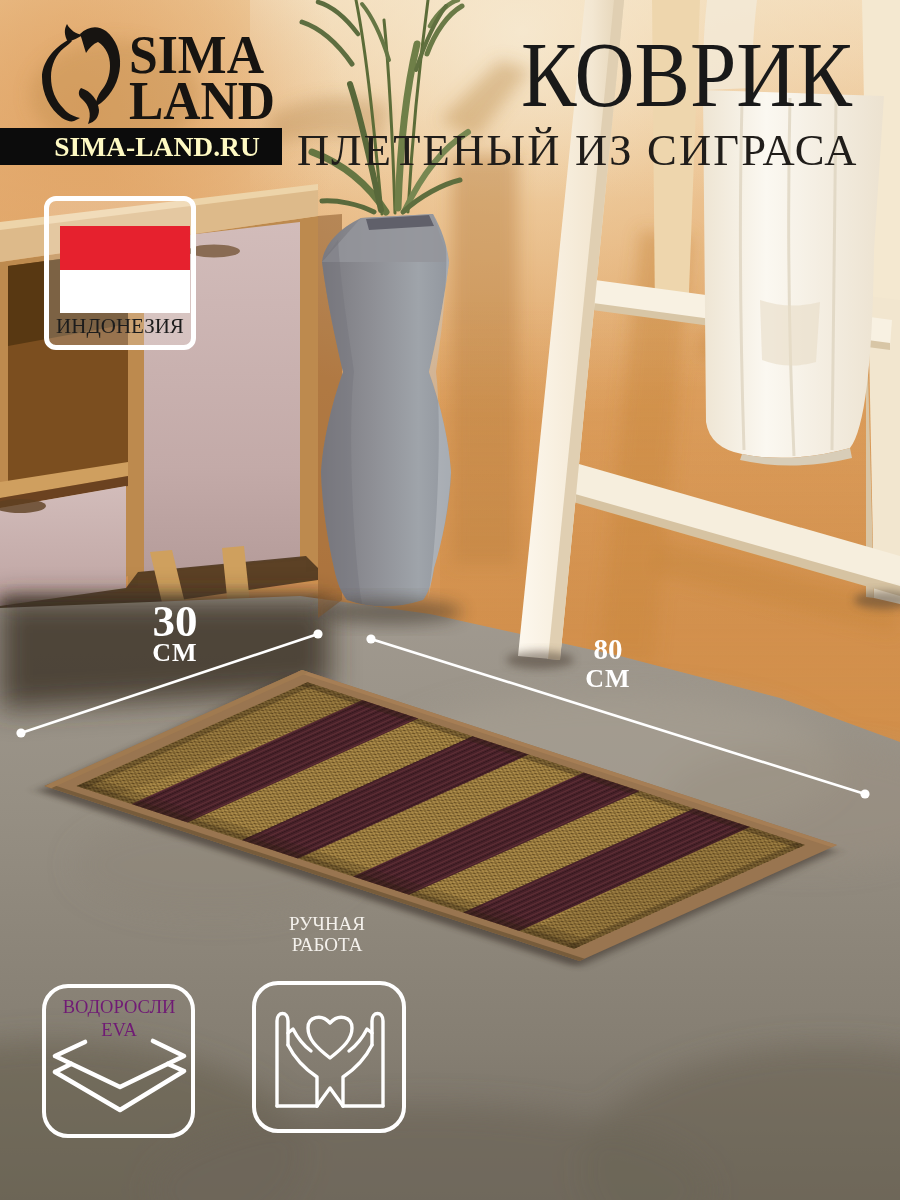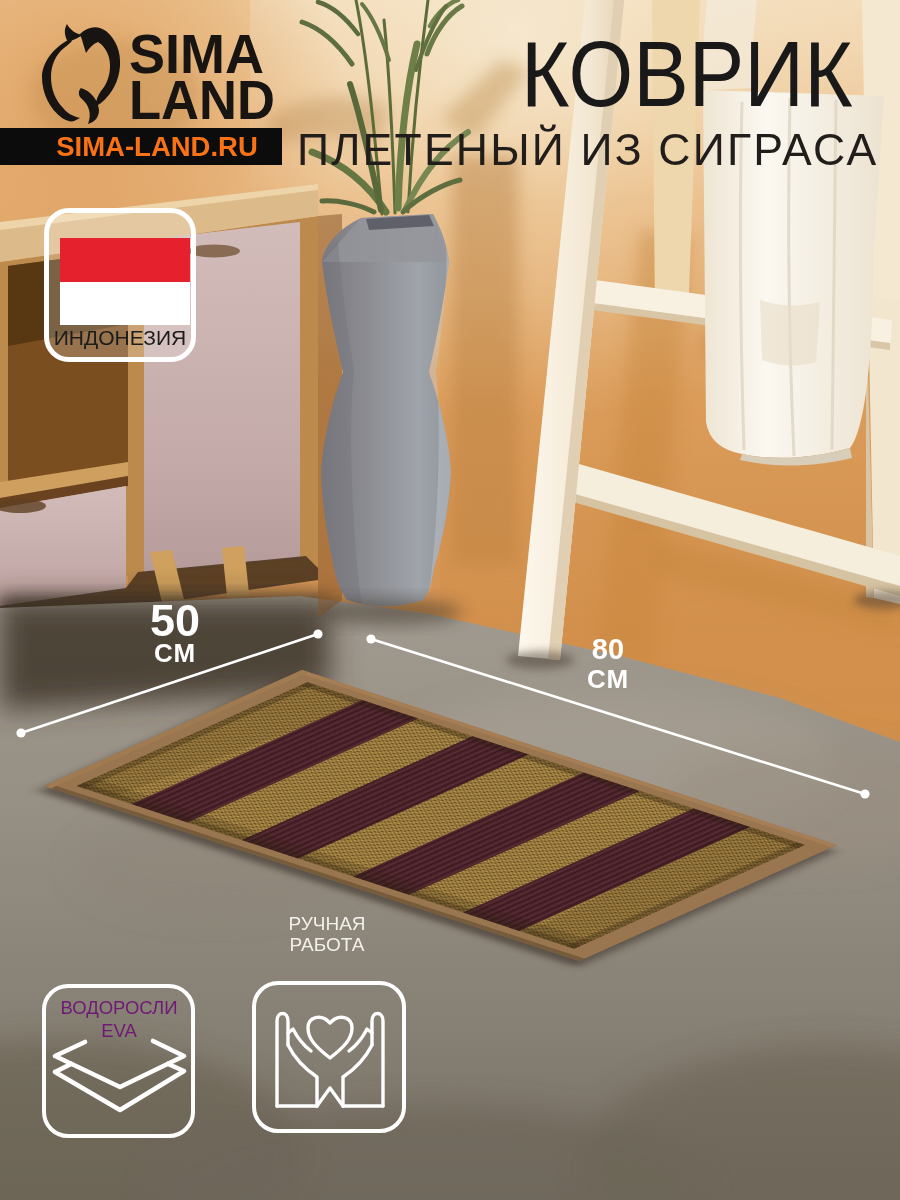--- a/index.html
+++ b/index.html
@@ -1,14 +1,14 @@
 <!DOCTYPE html>
 <html><head><meta charset="utf-8"><style>
 html,body{margin:0;padding:0}
-#stage{position:relative;width:900px;height:1200px;overflow:hidden;font-family:Liberation Sans, sans-serif;background:#d79a56}
+#stage{position:relative;width:900px;height:1200px;overflow:hidden;font-family:Liberation Serif, serif;background:#d79a56}
 .abs{position:absolute}
 </style></head>
 <body>
 <div id="stage">
 <svg class="abs" style="left:0px;top:0px" width="900" height="1200" viewBox="0 0 900 1200">
 <defs>
 <linearGradient id="wallV" x1="0" y1="0" x2="0" y2="1">
  <stop offset="0" stop-color="#eec795"></stop>
           <stop offset=".22" stop-color="#e7b279"></stop>
  <stop offset=".5" stop-color="#dd9f5e"></stop>
@@ -212,40 +212,40 @@
 </svg>
 
 <svg class="abs" style="left:40px;top:20px" width="240" height="110" viewBox="0 0 240 110">
  <path d="M30,19 C12,28 2,44 2,57 C2,74 10,89 22,98 C27,101 31,102 34,101 L40,98 C32,96 27,93 24,89 C15,80 11,69 11,57 C11,45 16,34 24,28 C27,26 30,23 32,21 Z" fill="#171411"></path>
  <path d="M28,22 C24,15 24,9 27,4 C30,10 36,14 43,15 C38,18 33,20 28,22 Z" fill="#171411"></path>
  <path d="M40,14 C48,6 58,5 66,11 C76,19 81,32 80,46 C79,61 72,74 61,83 L55,87 C56,80 58,75 61,71 C67,64 70,55 70,46 C70,36 66,27 58,22 C53,24 49,28 46,33 C44,27 42,19 40,14 Z" fill="#171411"></path>
  <path d="M41,68 C51,71 58,80 59,90 C59,97 55,102 48,104 C52,94 49,85 42,79 C38,76 38,71 41,68 Z" fill="#171411"></path>
  <text x="89" y="53" font-weight="bold" font-size="55" fill="#171411" textLength="135" lengthAdjust="spacingAndGlyphs">SIMA</text>
  <text x="89" y="99" font-weight="bold" font-size="55" fill="#171411" textLength="146" lengthAdjust="spacingAndGlyphs">LAND</text>
 </svg>
-<div class="abs" style="left:0px;top:128px;width:282px;height:37px;background:#0c0c0c;color:#f97316;font-size:27.5px;font-weight:bold;text-align:center;line-height:37px;padding-left:32px;box-sizing:content-box;width:250px">SIMA-LAND.RU</div>
+<div class="abs" style="left:0px;top:128px;width:282px;height:37px;background:#0c0c0c;color:#fef9c3;font-size:27.5px;font-weight:bold;text-align:center;line-height:37px;padding-left:32px;box-sizing:content-box;width:250px">SIMA-LAND.RU</div>
 <div class="abs" style="left:521px;top:21px;font-size:93px;color:#191919;white-space:nowrap;transform:scaleX(.895);transform-origin:0 0">КОВРИК</div>
 <div class="abs" style="left:297px;top:124px;font-size:45px;color:#201d1a;white-space:nowrap;letter-spacing:2.2px;transform:scaleX(.99);transform-origin:0 0">ПЛЕТЕНЫЙ ИЗ СИГРАСА</div>
-<div class="abs" style="left:44px;top:208px;width:142px;height:144px;border:5px solid #fff;border-radius:25px;background:rgba(255,252,246,.22)">
+<div class="abs" style="left:44px;top:196px;width:142px;height:144px;border:5px solid #fff;border-radius:12px;background:rgba(255,252,246,.22)">
  <div class="abs" style="left:11px;top:25px;width:130px;height:87px;background:#fff">
   <div class="abs" style="left:0;top:0;width:130px;height:44px;background:#e6212e"></div>
  </div>
  <div class="abs" style="left:0;top:113px;width:142px;text-align:center;font-size:21px;color:#1c1c1c">ИНДОНЕЗИЯ</div>
 </div>
 <svg class="abs" style="left:0px;top:580px" width="900" height="250" viewBox="0 0 900 250">
  <g stroke="#fff" stroke-width="2.6" fill="#fff">
   <line x1="318" y1="54" x2="21" y2="153"></line>
   <circle cx="318" cy="54" r="4.6" stroke="none"></circle>
   <circle cx="21" cy="153" r="4.6" stroke="none"></circle>
   <line x1="371" y1="59" x2="865" y2="214"></line>
   <circle cx="371" cy="59" r="4.6" stroke="none"></circle>
   <circle cx="865" cy="214" r="4.6" stroke="none"></circle>
  </g>
 </svg>
-<div class="abs" style="left:125px;top:604px;width:100px;text-align:center;font-weight:bold;color:#fff;font-size:45px;line-height:34px">50</div>
+<div class="abs" style="left:125px;top:604px;width:100px;text-align:center;font-weight:bold;color:#fff;font-size:45px;line-height:34px">30</div>
 <div class="abs" style="left:125px;top:640px;width:100px;text-align:center;font-weight:bold;color:#fff;font-size:26px;letter-spacing:1px;line-height:26px">СМ</div>
 <div class="abs" style="left:558px;top:632px;width:100px;text-align:center;font-weight:bold;color:#fff;font-size:29px;line-height:34px">80</div>
 <div class="abs" style="left:558px;top:666px;width:100px;text-align:center;font-weight:bold;color:#fff;font-size:26px;letter-spacing:1px;line-height:26px">СМ</div>
 <div class="abs" style="left:247px;top:913px;width:160px;text-align:center;color:#f4f1ec;font-size:19px;line-height:21px">РУЧНАЯ<br>РАБОТА</div>
 <div class="abs" style="left:42px;top:984px;width:145px;height:146px;border:4.5px solid #fff;border-radius:26px"></div>
 <div class="abs" style="left:49px;top:996px;width:140px;text-align:center;color:#701a75;font-size:18.5px;line-height:23px">ВОДОРОСЛИ<br>EVA</div>
 <svg class="abs" style="left:45px;top:1020px" width="150" height="110" viewBox="0 0 150 110">
  <g fill="none" stroke="#fff" stroke-width="4.6" stroke-linecap="round" stroke-linejoin="round">
   <path d="M40,22 L10,36 L75,67 L139,36 L108,21"></path>
   <path d="M10,52 L26,44 M10,52 L75,90 L139,51 L123,44"></path>

